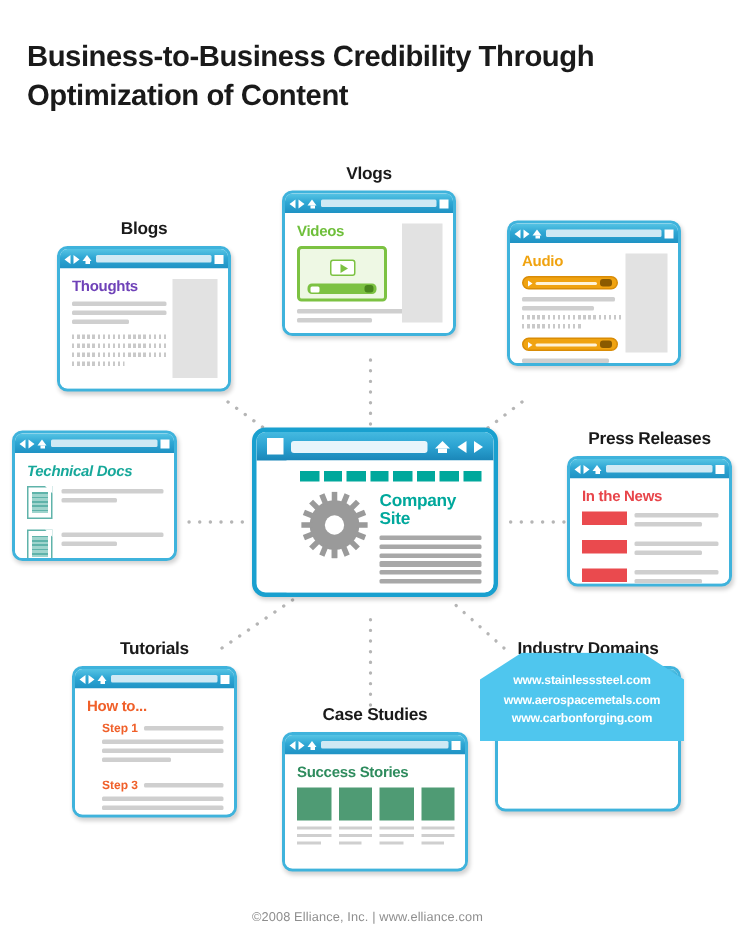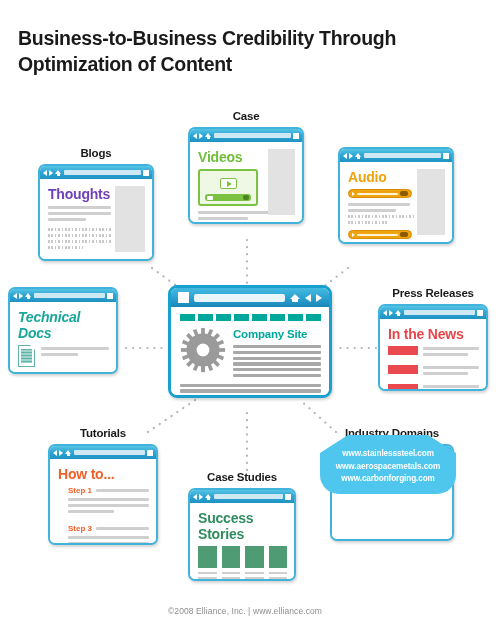--- a/index.html
+++ b/index.html
@@ -66,21 +66,21 @@
   .win.center .ico-home:after { left:2.2px; top:6px; width:5.6px; height:3.6px; }
 
   .urlbar { flex: 1 1 auto; height: 5px; background: #cfe9f4; border-radius: 1px; }
   .urlbar.filled { background: #1464a8; }
   .win.center .urlbar { height: 8px; background: #e8f5fb; border-radius: 2px; }
   .sq { width: 6px; height: 6px; background: #ffffff; flex: 0 0 auto; }
   .win.center .sq { width: 11px; height: 11px; }
 
   .body { position: relative; background: #fff; padding: 7px 7px 7px 8px; }
 
-  .head { font-size: 14px; font-weight: bold; letter-spacing: -0.2px; margin-bottom: 4px; }
+  .head { font-size: 10px; font-weight: bold; letter-spacing: -0.2px; margin-bottom: 4px; }
   .c-purple { color: #6f42b8; }
   .c-green  { color: #6fbf3b; }
   .c-orange { color: #f0a310; }
   .c-teal   { color: #17a89a; font-style: italic; }
   .c-red    { color: #e8454a; }
   .c-orange2{ color: #f0602a; }
   .c-dgreen { color: #2f8c5e; }
   .c-site   { color: #00a89c; }
 
   .ln { height: 3px; background: #cfcfcf; border-radius: 1px; margin-bottom: 3px; }
@@ -138,40 +138,40 @@
 
   
   #n-tut .win { width: 110px; }
   #n-tut .body { height: 84px; }
   .steprow { display:flex; align-items:center; gap:4px; margin: 2px 0 3px 10px; }
   .steplbl { font-size: 8px; font-weight: bold; color:#f0602a; white-space:nowrap; }
   .stepline { flex:1; height:3px; background:#cfcfcf; border-radius:1px; }
   .tut-ln { margin-left: 10px; }
 
   
-  #n-case .win { width: 108px; }
+  #n-case .win { width: 124px; }
   #n-case .body { height: 76px; }
   .cards { display: flex; gap: 5px; }
   .card { flex: 1; }
   .card .sq2 { height: 22px; background: #4f9b74; margin-bottom: 4px; }
   .card .cl { height: 2.4px; background: #cfcfcf; margin-bottom: 2.4px; }
 
   
   #n-ind .win { width: 124px; }
   #n-ind .body { height: 80px; padding: 0; }
   .callout { position: absolute; left: -10px; top: 8px; width: 136px;
     background: #4fc6ee; padding: 13px 4px 8px; text-align: center;
-    clip-path: polygon(0 18px, 28px 0, 108px 0, 136px 18px, 136px 100%, 0 100%); border-radius: 19px; }
+    clip-path: polygon(0 18px, 28px 0, 108px 0, 136px 18px, 136px 100%, 0 100%); }
   .callout .url { color: #ffffff; font-size: 8.2px; font-weight: bold;
     letter-spacing: -0.1px; line-height: 1.55; white-space: nowrap; }
 
   
   #n-center { left: 168px; top: 285px; }
   #n-center .win { width: 164px; }
-  #n-center .body { height: 88px; padding: 7px 8px 7px 9px; }
+  #n-center .body { height: 88px; padding: 7px 8px 7px 9px; margin-left: 20px; }
   .navstrip { display: flex; gap: 3px; margin-bottom: 6px; }
   .navstrip span { flex: 1; height: 7px; background: #00a89c; }
   .c-main { display: flex; gap: 7px; }
   .gear { width: 46px; height: 46px; flex: 0 0 auto; }
   .c-lines { flex: 1; padding-top: 1px; }
   .c-lines .ln { height: 3.2px; background: #a8a8a8; margin-bottom: 2.6px; }
   .foot-lines { margin-top: 4px; }
   .foot-lines .ln { height: 3.2px; background: #a8a8a8; margin-bottom: 2.6px; }
 
   
@@ -222,21 +222,21 @@
           <div class="dln"></div>
           <div class="dln"></div>
           <div class="dln"></div>
           <div class="dln" style="width:55%"></div>
         </div>
       </div>
     </div>
   </div>
 
   <div class="node" id="n-vlogs" style="left:188px; top:110px;">
-    <div class="node-label">Case</div>
+    <div class="node-label">Vlogs</div>
     <div class="win">
       <div class="tbar">
         <span class="nav-ico ico-back"></span>
         <span class="nav-ico ico-fwd"></span>
         <span class="ico-home"></span>
         <span class="urlbar"></span>
         <span class="sq"></span>
       </div>
       <div class="body">
         <div class="sidecol"></div>

